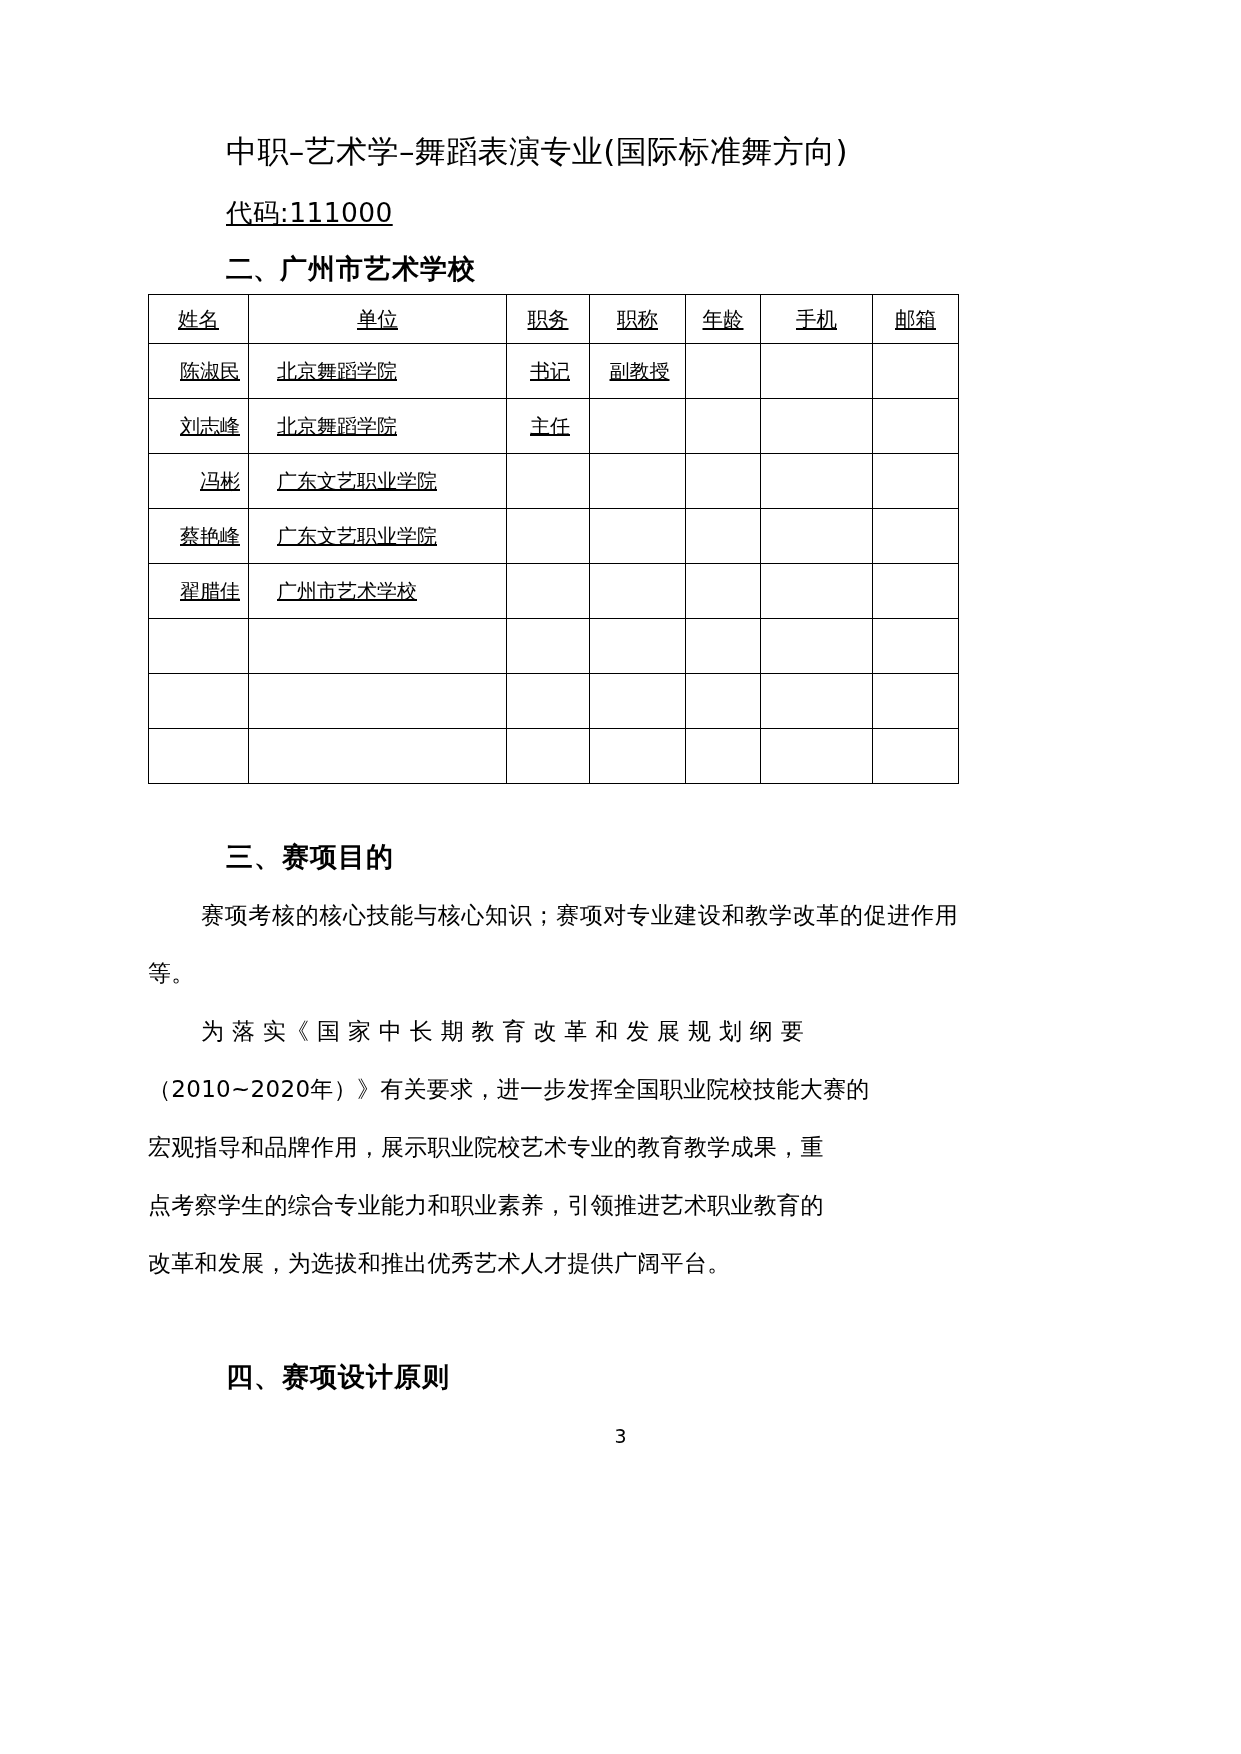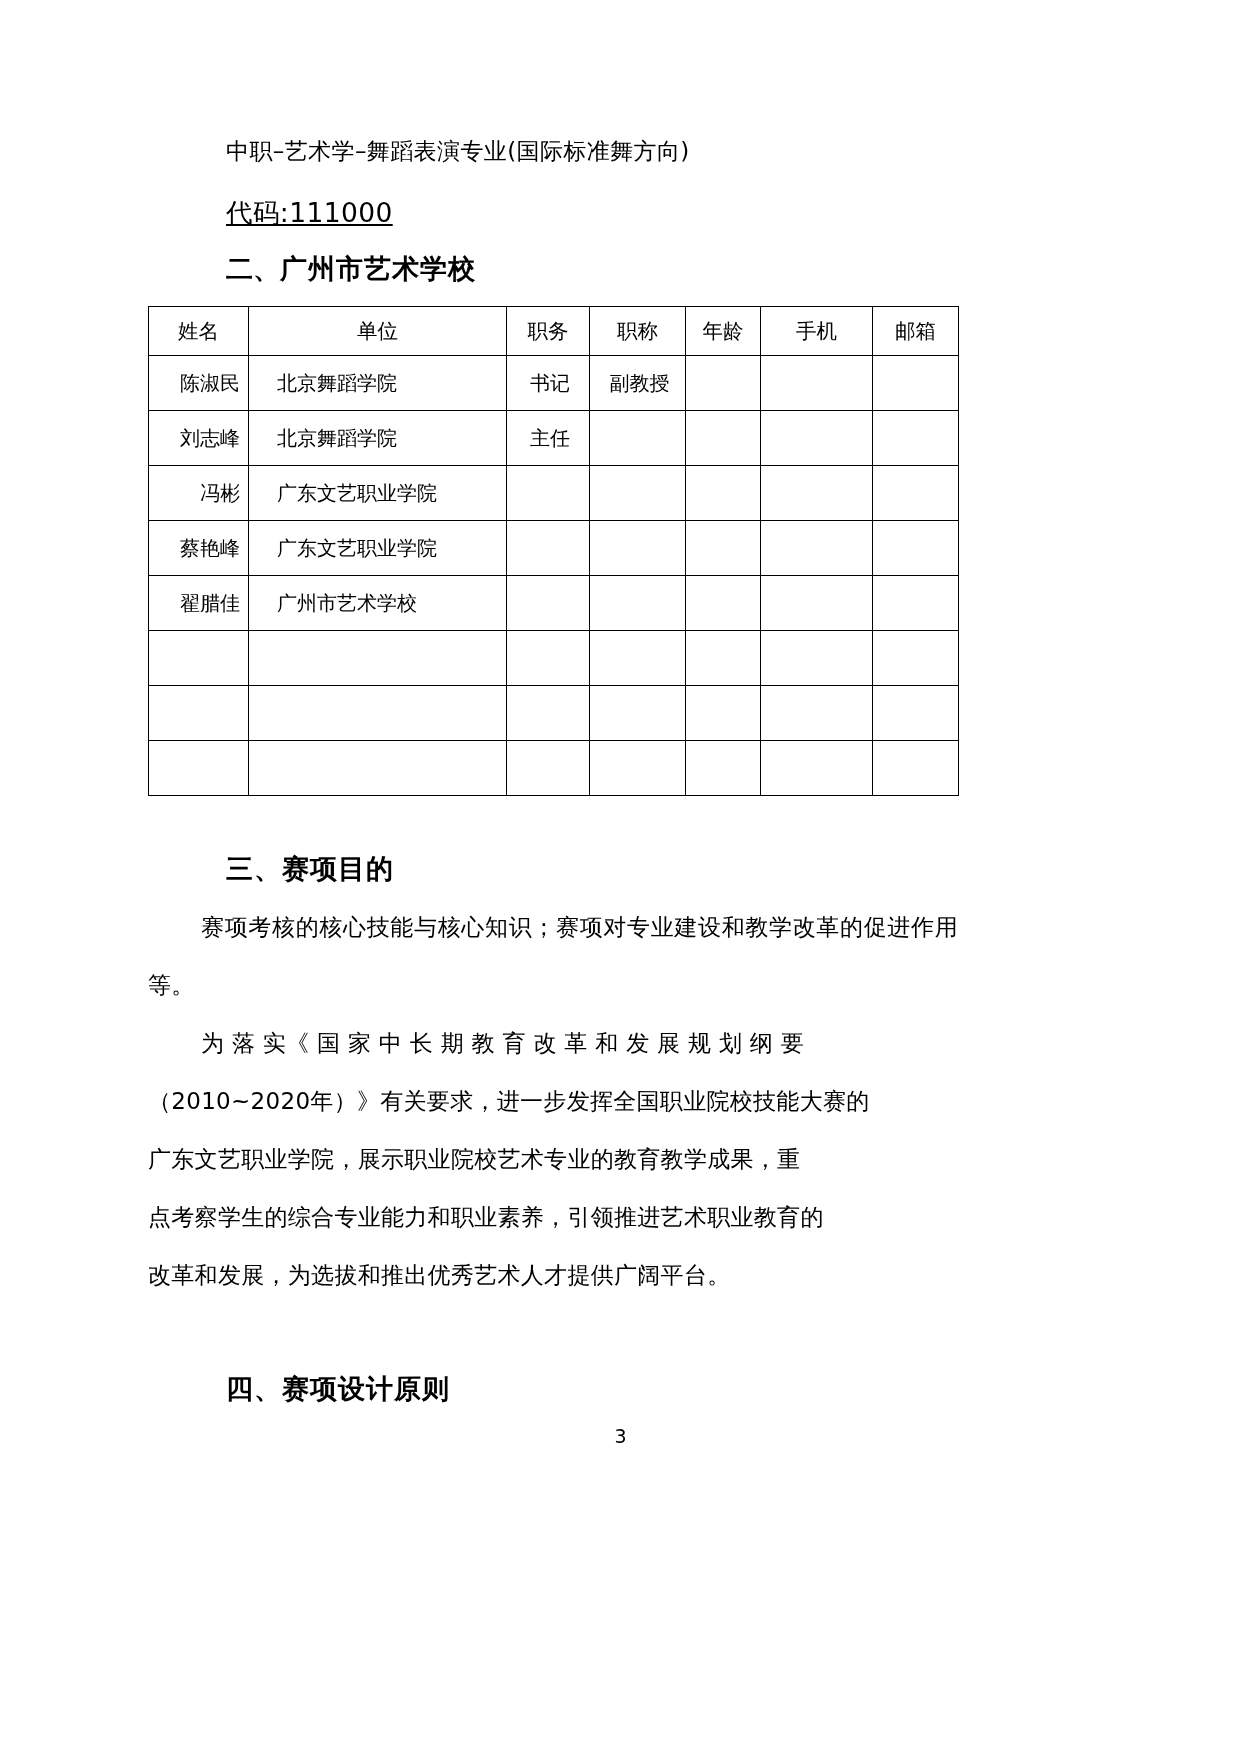--- a/index.html
+++ b/index.html
@@ -17,21 +17,21 @@
     width:1241px; height:1754px;
     box-sizing:border-box;
   }
   .content {
     position:absolute;
     left:148px;
     top:120px;
     width:810px;
   }
   .line-title {
-    font-size:23px;
+    font-size:31px;
     line-height:62px;
     padding-left:78px;
     letter-spacing:0.4px;
     white-space:nowrap;
   }
   .line-code {
     font-size:26.5px;
     line-height:62px;
     padding-left:78px;
     letter-spacing:0.4px;
@@ -44,22 +44,23 @@
     padding-left:78px;
     line-height:50px;
     letter-spacing:1px;
     white-space:nowrap;
   }
   .sec-head .num { letter-spacing:0px; }
 
   table.expert {
     border-collapse:collapse;
     width:810px;
-    margin-top:12px;
+    margin-top:0;
     table-layout:fixed;
+    text-decoration:underline;
   }
   table.expert td, table.expert th {
     border:1.6px solid #000;
     font-weight:normal;
     font-size:20px;
     padding:0 8px;
     vertical-align:middle;
     overflow:hidden;
     white-space:nowrap;
   }
@@ -233,21 +234,21 @@
     <div class="blockgap-md"></div>
 
     <div class="sec-head-2">
       <span class="num">三、</span><span>赛项目的</span>
     </div>
 
     <div class="para-block">
       <p class="body indent">赛项考核的核心技能与核心知识；赛项对专业建设和教学改革的促进作用等。</p>
       <p class="body" style="text-indent:53px;">为 落 实《 国 家 中 长 期 教 育 改 革 和 发 展 规 划 纲 要</p>
       <p class="body">（2010~2020年）》有关要求，进一步发挥全国职业院校技能大赛的</p>
-      <p class="body">广东文艺职业学院，展示职业院校艺术专业的教育教学成果，重</p>
+      <p class="body">宏观指导和品牌作用，展示职业院校艺术专业的教育教学成果，重</p>
       <p class="body">点考察学生的综合专业能力和职业素养，引领推进艺术职业教育的</p>
       <p class="body">改革和发展，为选拔和推出优秀艺术人才提供广阔平台。</p>
     </div>
 
     <div class="blockgap-lg"></div>
 
     <div class="sec-head-2">
       <span class="num">四、</span><span>赛项设计原则</span>
     </div>
 

